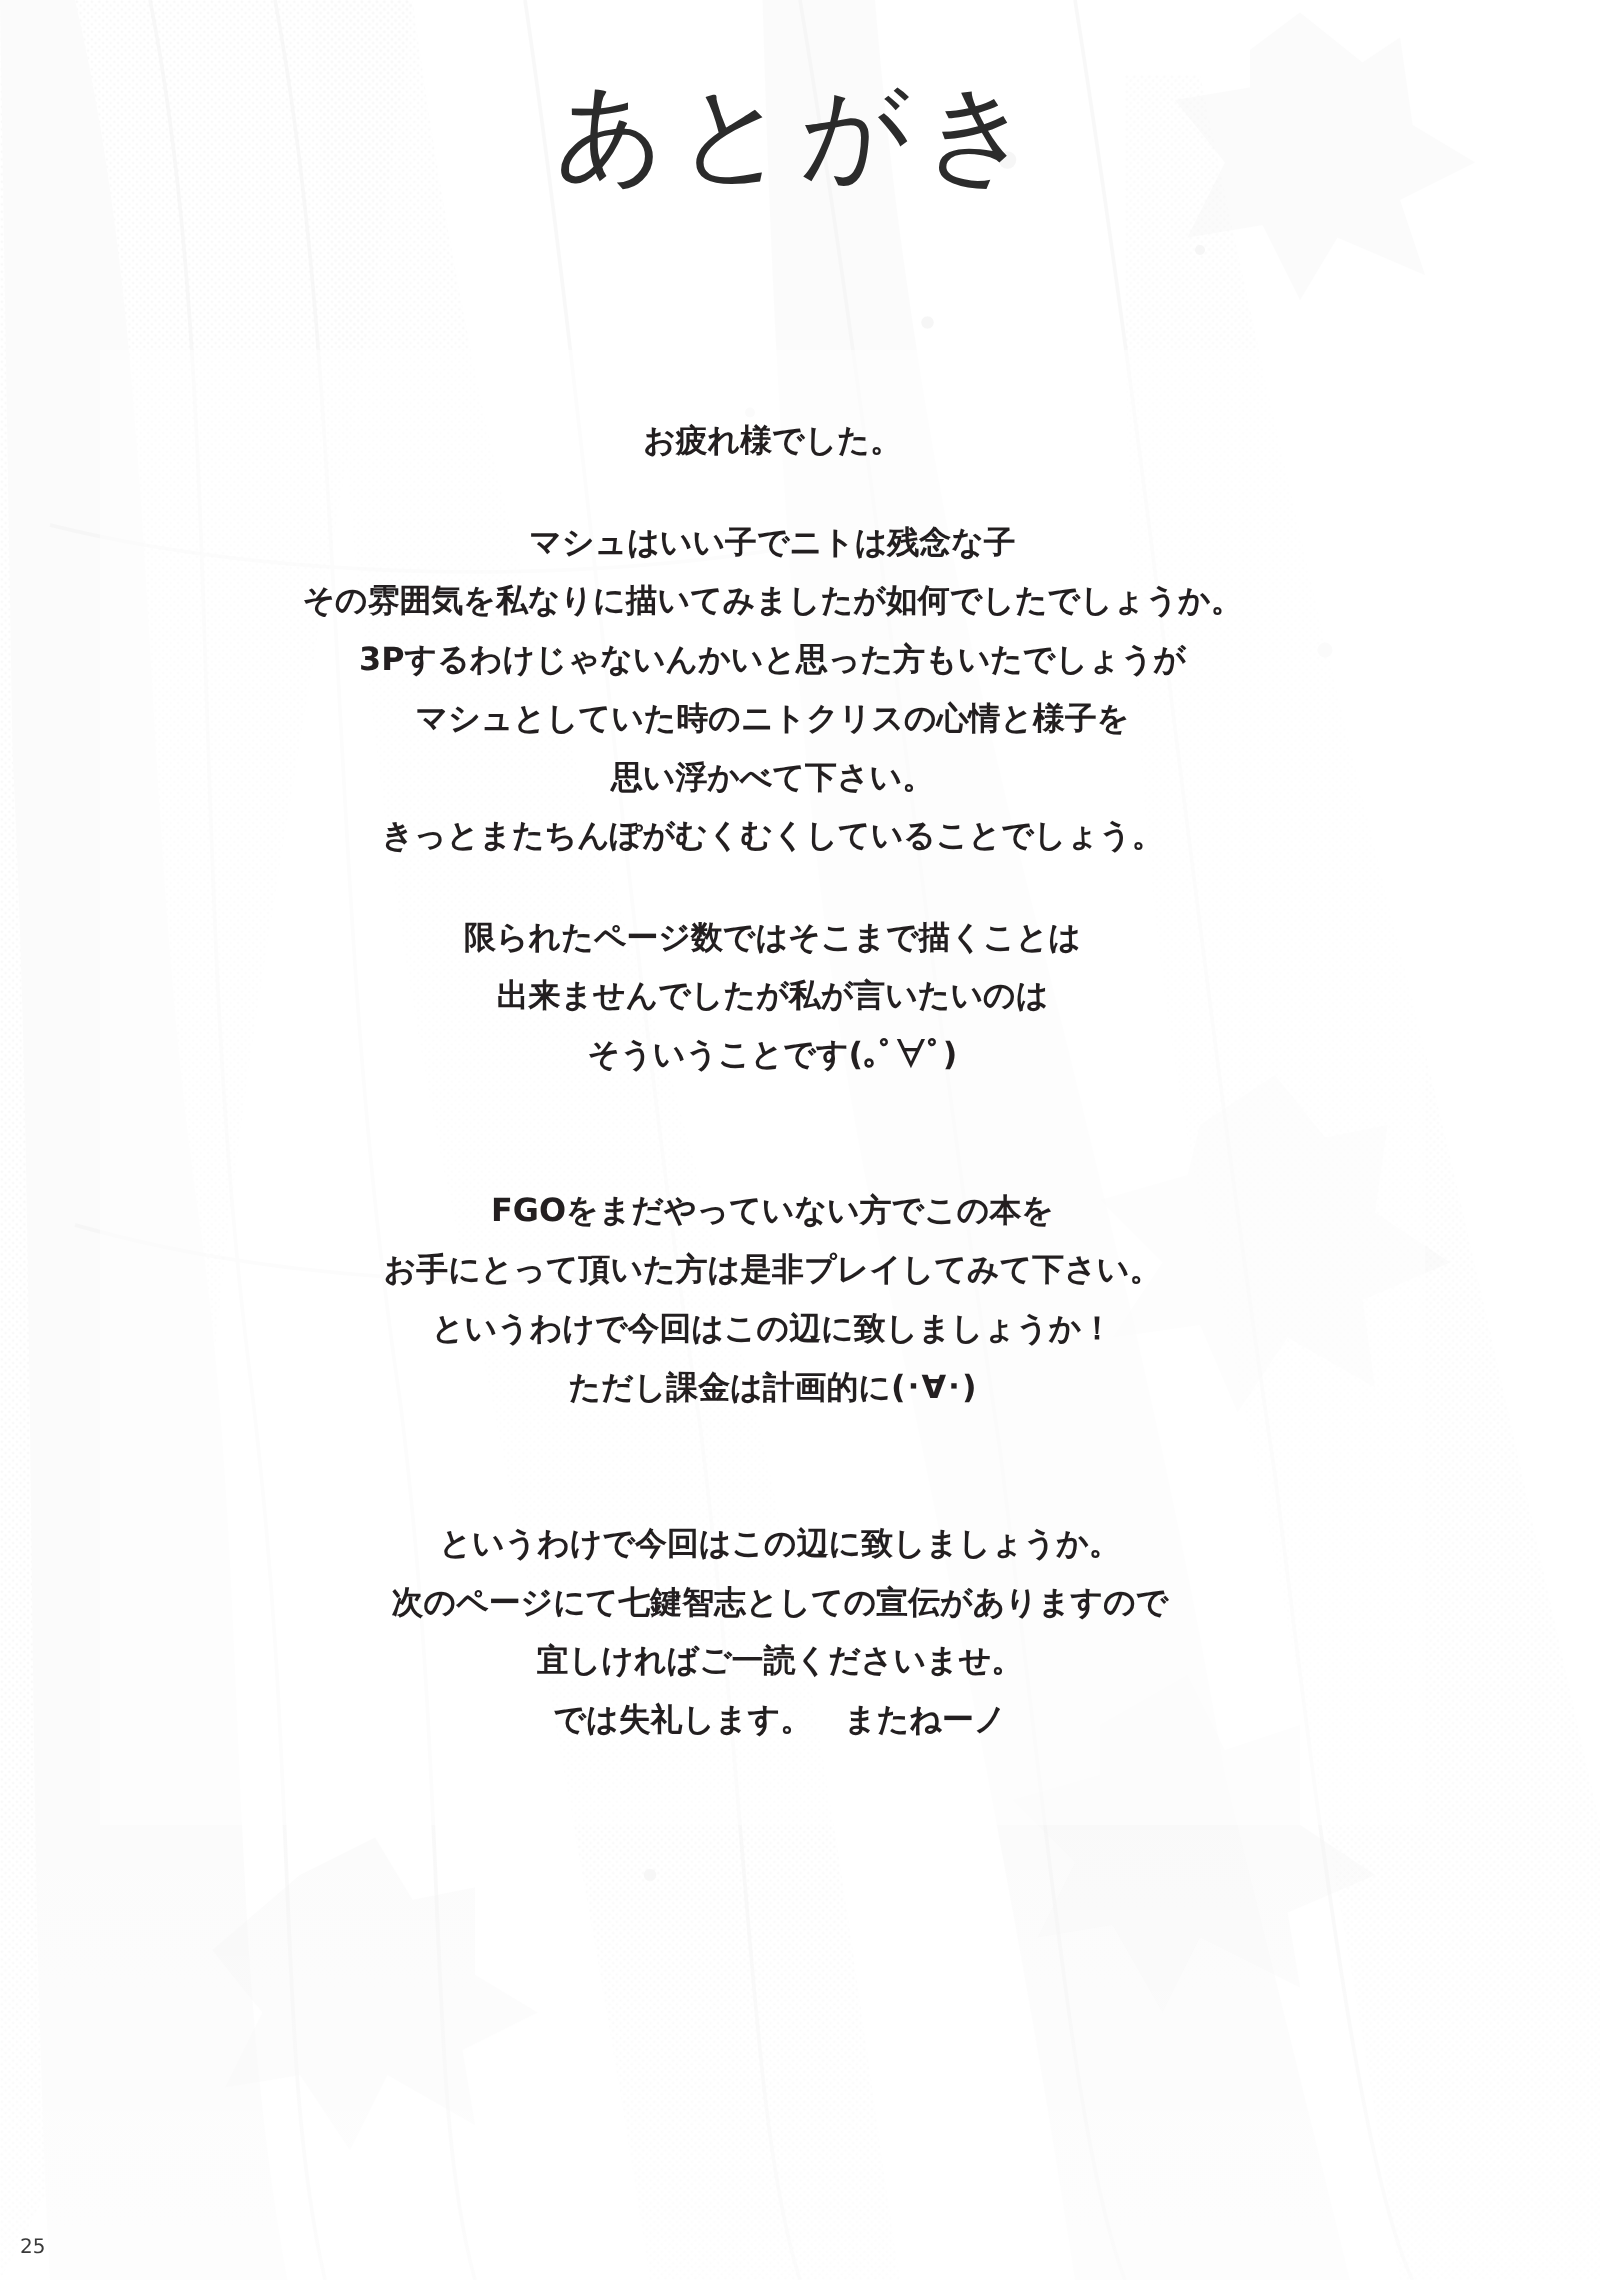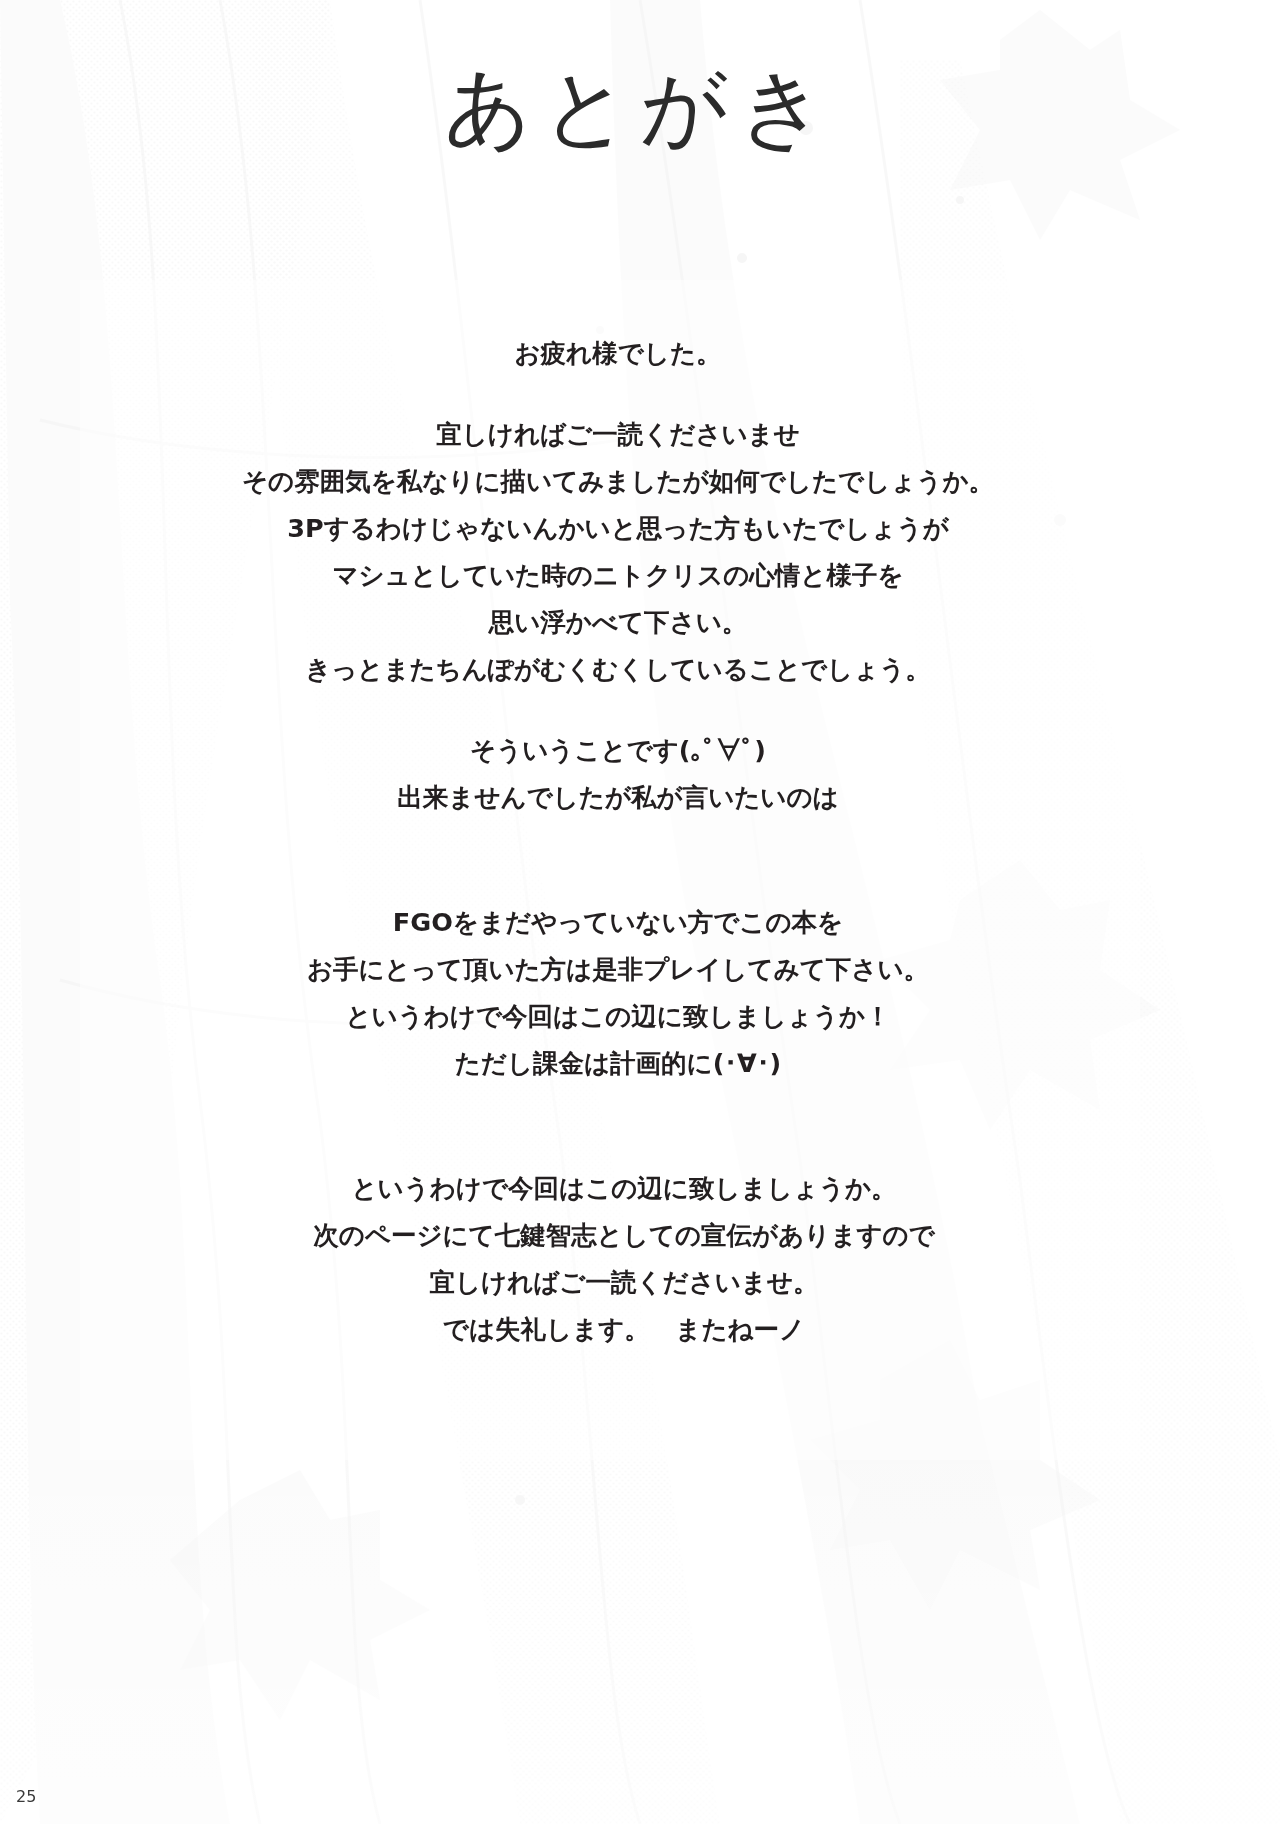--- a/index.html
+++ b/index.html
@@ -147,31 +147,32 @@
 
   <div id="title">あとがき</div>
 
   <div id="body-text">
 
     <div class="para">
       <span class="line">お疲れ様でした。</span>
     </div>
 
     <div class="para">
-      <span class="line">宜しければご一読くださいませ</span>
+      <span class="line">マシュはいい子でニトは残念な子</span>
       <span class="line">その雰囲気を私なりに描いてみましたが如何でしたでしょうか。</span>
       <span class="line">3Pするわけじゃないんかいと思った方もいたでしょうが</span>
       <span class="line">マシュとしていた時のニトクリスの心情と様子を</span>
       <span class="line">思い浮かべて下さい。</span>
       <span class="line">きっとまたちんぽがむくむくしていることでしょう。</span>
     </div>
 
     <div class="para">
+      <span class="line">限られたページ数ではそこまで描くことは</span>
+      <span class="line">出来ませんでしたが私が言いたいのは</span>
       <span class="line">そういうことです(｡ﾟ∀ﾟ)</span>
-      <span class="line">出来ませんでしたが私が言いたいのは</span>
     </div>
 
     <div class="gap-big"></div>
 
     <div class="para">
       <span class="line">FGOをまだやっていない方でこの本を</span>
       <span class="line">お手にとって頂いた方は是非プレイしてみて下さい。</span>
       <span class="line">というわけで今回はこの辺に致しましょうか！</span>
       <span class="line">ただし課金は計画的に(･∀･)</span>
     </div>

